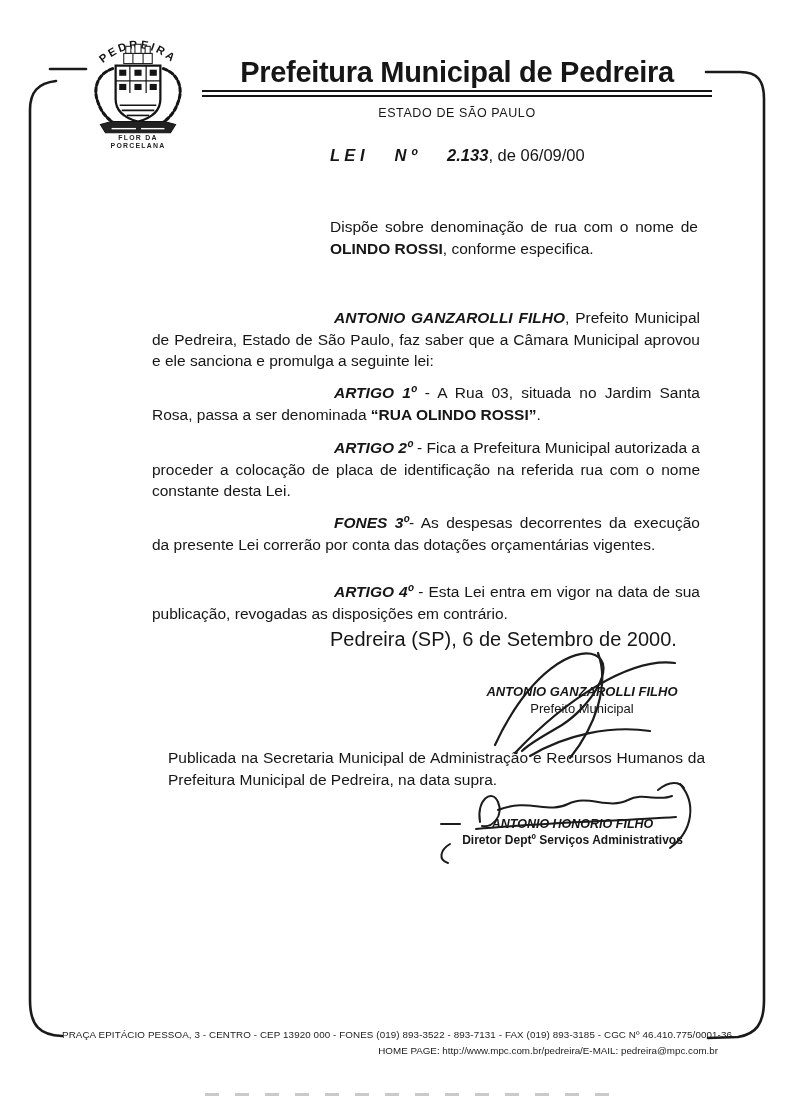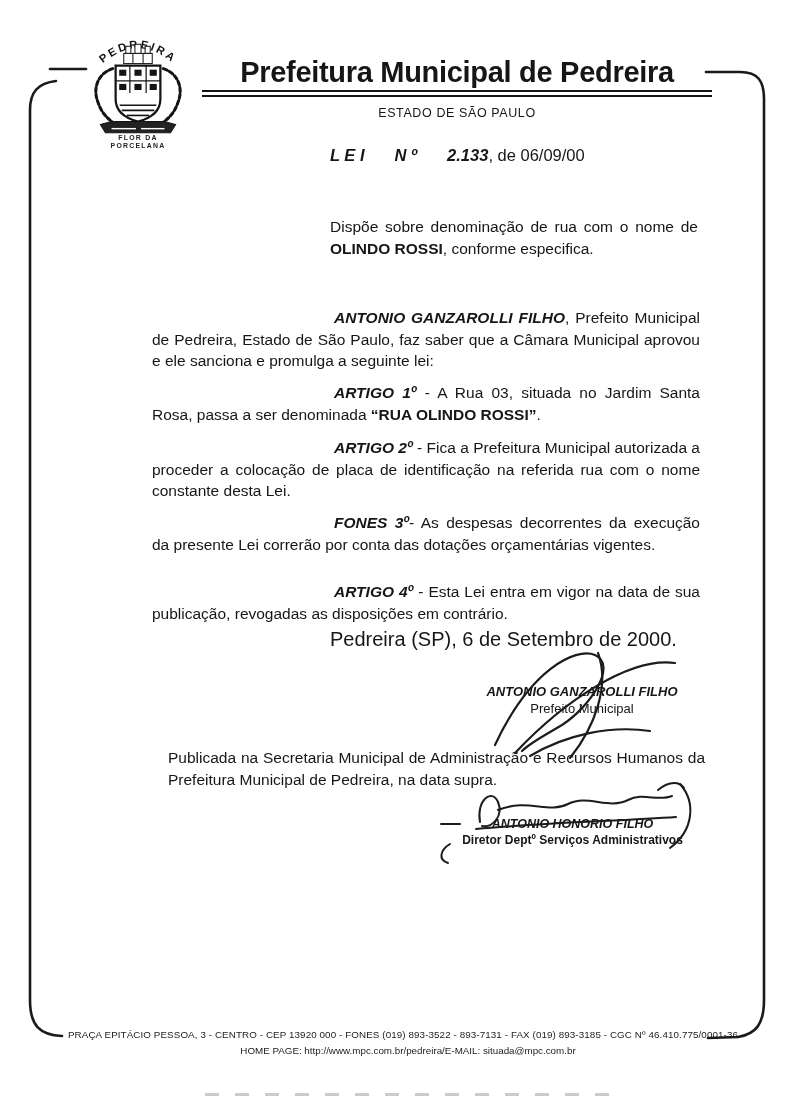--- a/index.html
+++ b/index.html
@@ -56,22 +56,22 @@
   .sig-director .sig-role{font-size:12px;font-weight:bold;margin-top:2px;}
   .scrawl{position:absolute;z-index:3;}
   .scrawl-mayor{left:470px;top:645px;}
   .scrawl-director{left:418px;top:772px;}
 
   .publication{position:absolute;left:168px;top:747px;width:537px;margin:0;
                font-size:15.5px;line-height:21.5px;text-align:justify;}
 
   
   .footer{position:absolute;left:62px;top:1029px;width:682px;font-size:9.8px;color:#1c1c1c;}
-  .footer .addr{white-space:nowrap;text-align:center;letter-spacing:0.1px;}
-  .footer .row2{display:flex;justify-content:center;margin-top:5px;
+  .footer .addr{white-space:nowrap;text-align:left;letter-spacing:0.1px;}
+  .footer .row2{display:flex;justify-content:flex-end;margin-top:5px;
                 padding-left:36px;padding-right:26px;}
 
   .scan-noise{position:absolute;left:205px;top:1093px;width:415px;height:3px;opacity:.45;
     background:repeating-linear-gradient(90deg,#8a8a8a 0 14px,transparent 14px 30px);}
 </style>
 </head>
 <body>
 
 <div class="page">
 
@@ -181,19 +181,19 @@
     </svg>
     <div class="sig-block sig-director">
       <div class="sig-name bi">ANTONIO HONORIO FILHO</div>
       <div class="sig-role">Diretor Deptº Serviços Administrativos</div>
     </div>
 
     <footer class="footer">
       <div class="addr">PRAÇA EPITÁCIO PESSOA, 3 - CENTRO - CEP 13920 000 - FONES (019) 893-3522 - 893-7131 - FAX (019) 893-3185 - CGC Nº 46.410.775/0001-36</div>
       <div class="row2">
         <span>HOME PAGE: http://www.mpc.com.br/pedreira/</span>
-        <span>E-MAIL: situada@mpc.com.br</span>
+        <span>E-MAIL: pedreira@mpc.com.br</span>
       </div>
     </footer>
 
     <div class="scan-noise"></div>
   </div>
 </div>
 
 </body></html>

